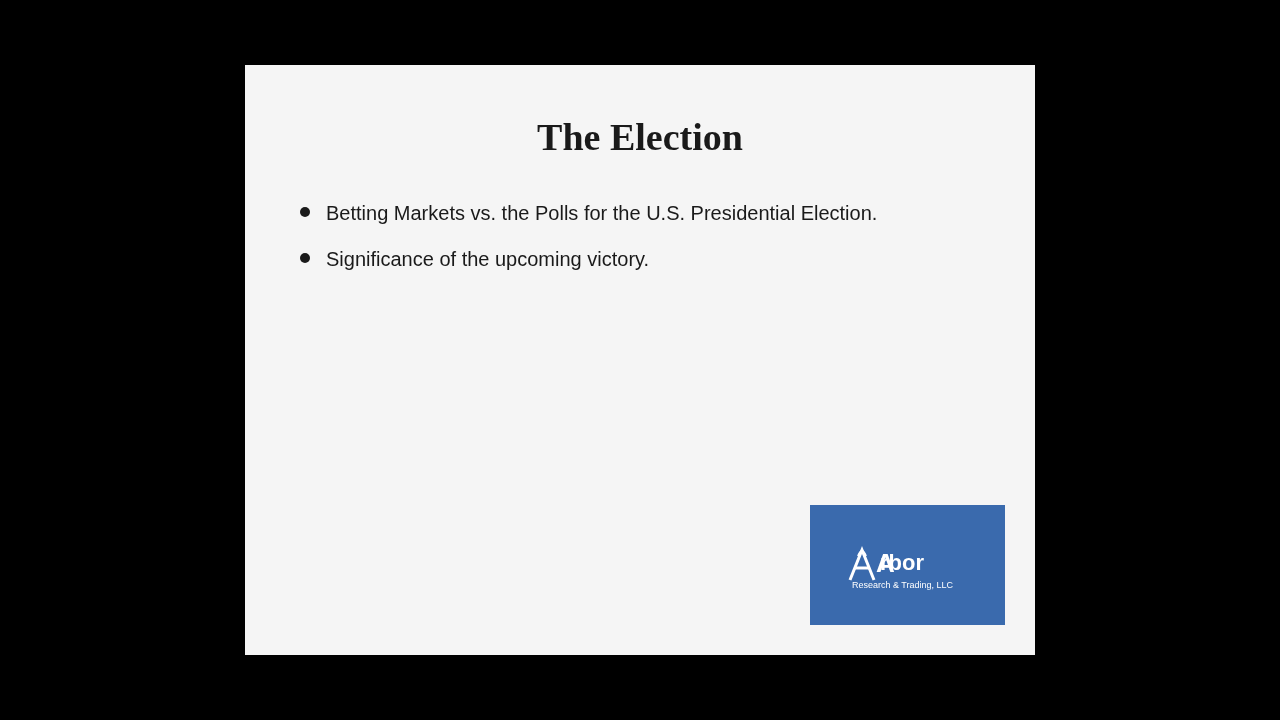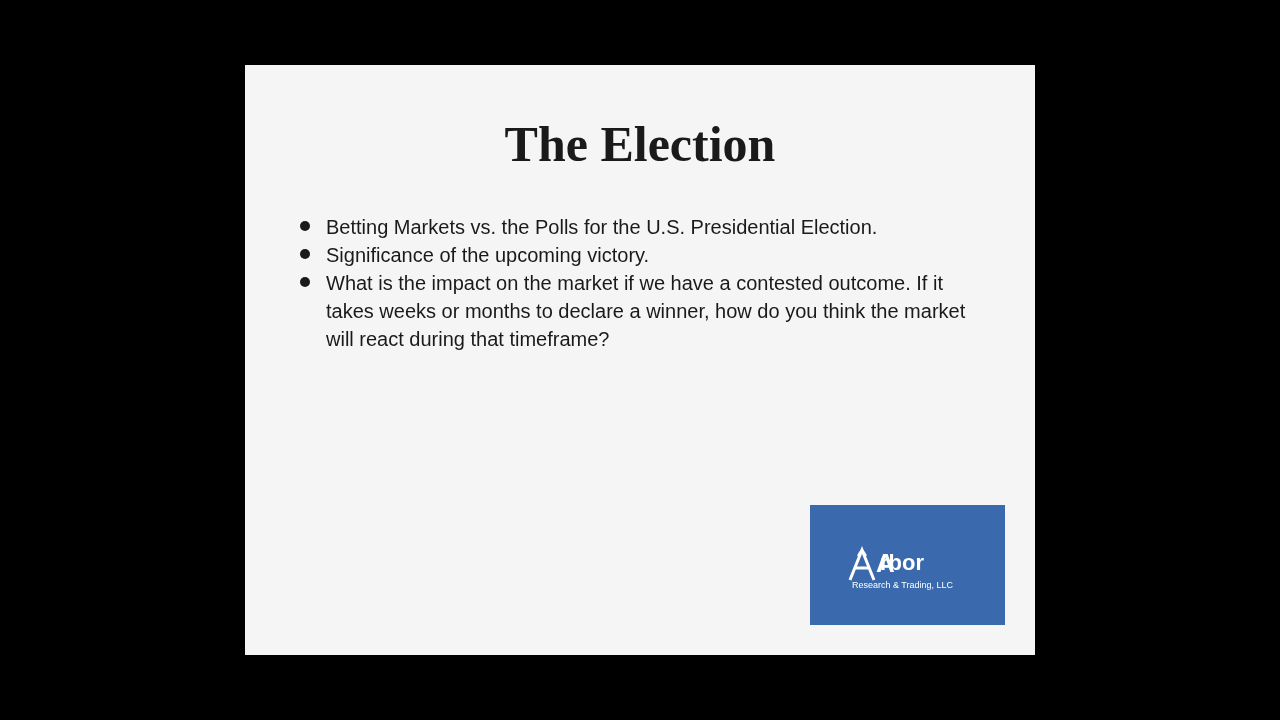--- a/index.html
+++ b/index.html
@@ -24,31 +24,32 @@
       height: 590px;
       background-color: #f5f5f5;
       position: relative;
       padding: 50px 55px 50px 55px;
       display: flex;
       flex-direction: column;
     }
 
     .slide-title {
       text-align: center;
-      font-size: 50px;
+      font-size: 38px;
       font-weight: bold;
       color: #1a1a1a;
       margin-bottom: 40px;
       font-family: Georgia, 'Times New Roman', serif;
     }
 
     .bullet-list {
       list-style: none;
       display: flex;
       flex-direction: column;
+      gap: 18px;
       flex: 1;
     }
 
     .bullet-item {
       display: flex;
       align-items: flex-start;
       gap: 16px;
       font-size: 20px;
       color: #1a1a1a;
       line-height: 1.4;
@@ -94,24 +95,20 @@
 
   <ul class="bullet-list">
     <li class="bullet-item">
       <div class="bullet-dot"></div>
       <span class="bullet-text">Betting Markets vs. the Polls for the U.S. Presidential Election.</span>
     </li>
     <li class="bullet-item">
       <div class="bullet-dot"></div>
       <span class="bullet-text">Significance of the upcoming victory.</span>
     </li>
-    <li class="bullet-item">
-      <div class="bullet-dot"></div>
-      <span class="bullet-text">What is the impact on the market if we have a contested outcome. If it takes weeks or months to declare a winner, how do you think the market will react during that timeframe?</span>
-    </li>
   </ul>
 
   <div class="logo-box">
     <svg class="logo-svg" viewBox="0 0 140 55" xmlns="http://www.w3.org/2000/svg">
 
       <g fill="white">
 
         <path d="M12 42 L24 12 L36 42" stroke="white" stroke-width="3" fill="none"></path>
         <line x1="16" y1="30" x2="32" y2="30" stroke="white" stroke-width="3"></line>
 

